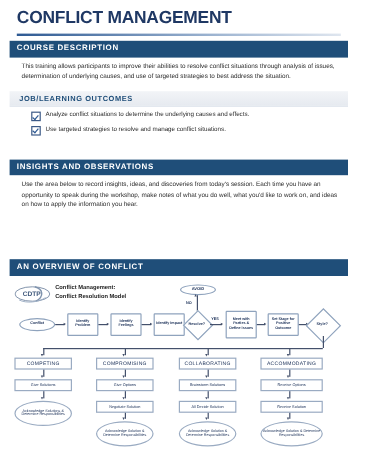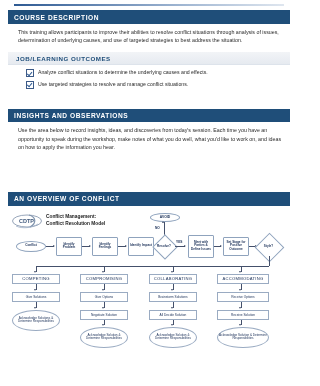--- a/index.html
+++ b/index.html
@@ -111,20 +111,21 @@
   }
   .colnode.head{font-size:4.2px;letter-spacing:0.25px;font-weight:normal;}
   .colnode.mid{font-size:3.2px;}
   .colnode.ellipse{border-radius:50%;font-size:3.05px;line-height:1.15;}
 </style>
 </head>
 <body>
 
 <div class="page">
 
+  <div class="doc-title">CONFLICT MANAGEMENT</div>
   <div class="title-rule"></div>
 
   <div class="bar">Course Description</div>
   <div class="body-text">This training allows participants to improve their abilities to resolve conflict situations through analysis of issues, determination of underlying causes, and use of targeted strategies to best address the situation.</div>
 
   <div class="subbar">Job/Learning Outcomes</div>
   <div class="outcome-list">
     <div class="outcome">
       <span class="chk"></span>
       <span class="txt">Analyze conflict situations to determine the underlying causes and effects.</span>

